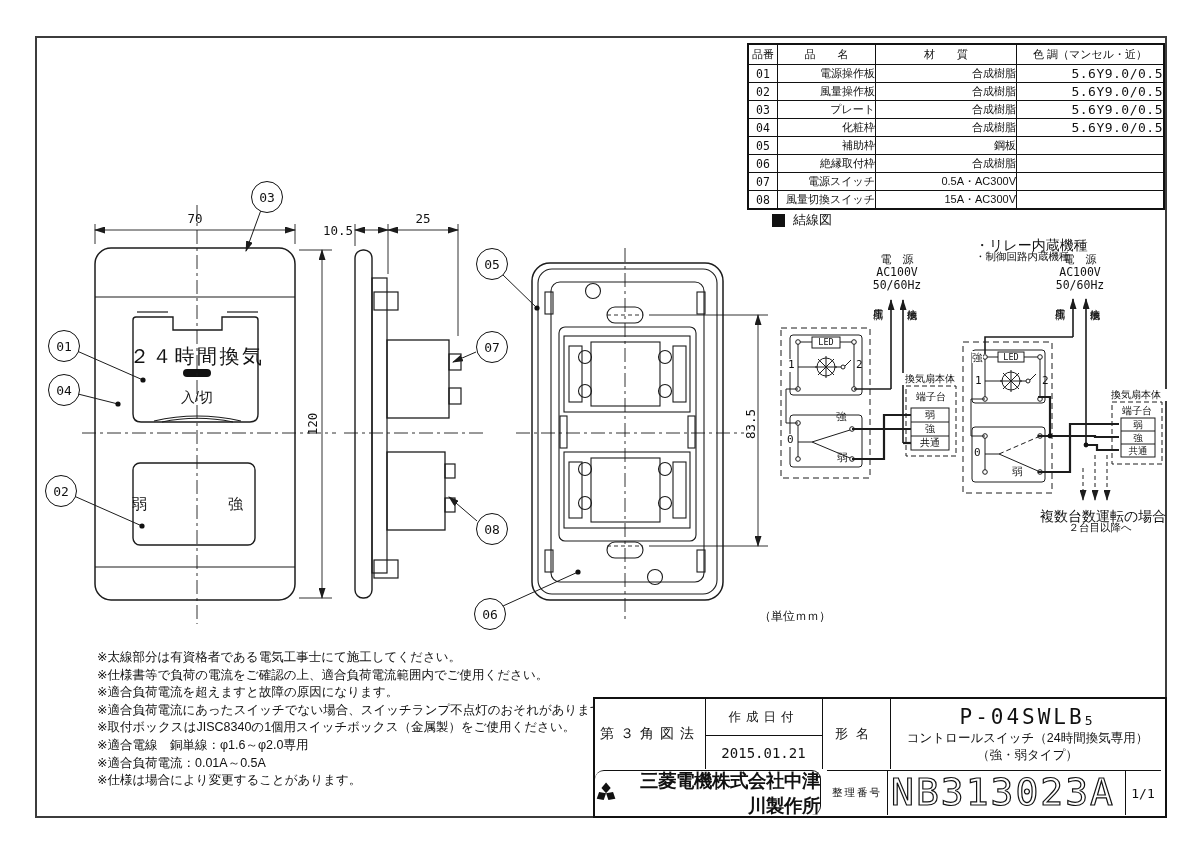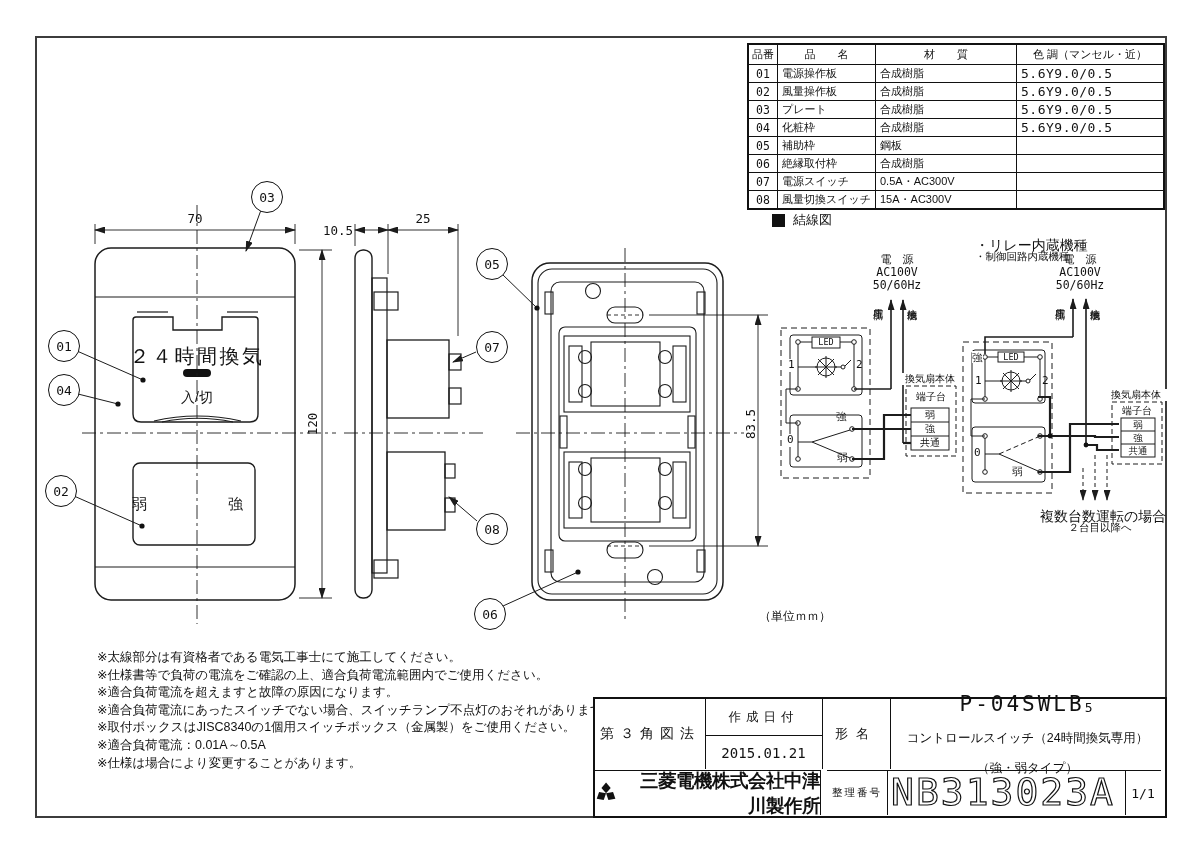--- a/index.html
+++ b/index.html
@@ -13,39 +13,39 @@
   .rot{transform:rotate(-90deg);transform-origin:center center;}
   .balloon{position:absolute;z-index:3;width:30px;height:30px;border:1.5px solid #111;border-radius:50%;
            background:#fff;display:flex;align-items:center;justify-content:center;
            font-size:13px;font-family:"DejaVu Sans Mono",monospace;}
   .sq{display:inline-block;width:13px;height:13px;background:#111;margin-right:8px;}
   
   #parts-table{position:absolute;left:747px;top:43px;z-index:2;border-collapse:collapse;table-layout:fixed;width:411px;}
   #parts-table th,#parts-table td{border:1px solid #111;padding:0 0 0 4px;overflow:hidden;}
   #parts-table{border:2px solid #111;}
   #parts-table th{height:19px;font-weight:normal;font-size:11px;padding:0;text-align:center;}
-  #parts-table td{height:17px;font-size:11px;}
+  #parts-table td{height:17px;font-size:11px;text-align:right;}
   #parts-table td.no{text-align:center;padding:0;font-family:"DejaVu Sans Mono",monospace;font-size:11.5px;}
   #parts-table td.col{font-family:"DejaVu Sans Mono",monospace;font-size:13px;letter-spacing:0.5px;}
   
   #notes{position:absolute;left:97px;top:649px;z-index:2;}
   #notes div{font-size:12.5px;height:17.6px;white-space:nowrap;}
   
   #title-block{position:absolute;left:593px;top:697px;width:570px;height:117px;border:2px solid #111;z-index:2;background:#fff;}
   #title-block .cell{position:absolute;display:flex;align-items:center;justify-content:center;text-align:right;}
   .tb-proj{left:0;top:0;width:110px;height:70px;border-right:1.2px solid #111;font-size:14px;letter-spacing:6px;}
   .tb-datelab{left:110px;top:0;width:117px;height:36px;border-right:1.2px solid #111;border-bottom:1.2px solid #111;font-size:12.5px;letter-spacing:5px;}
   .tb-dateval{left:110px;top:37.2px;width:117px;height:33px;border-right:1.2px solid #111;font-size:14px;}
   .tb-model-lab{left:227px;top:0;width:68px;height:70px;border-right:1.2px solid #111;font-size:13px;letter-spacing:8px;}
-  .tb-model{left:295px;top:0;width:275px;height:70px;flex-direction:column;justify-content:center;gap:13px;}
+  .tb-model{left:295px;top:0;width:275px;height:70px;flex-direction:column;justify-content:center;}
   .tb-model .m1{font-size:21px;font-family:"DejaVu Sans Mono",monospace;letter-spacing:3px;display:flex;align-items:flex-end;}
   .tb-model .m1 .sub{font-size:13px;margin-bottom:1px;}
   .tb-model .m2{font-size:12.5px;margin-top:1px;}
   .tb-model .m3{font-size:12.5px;}
-  .tb-co{left:0;top:71.2px;width:225px;height:44px;border-top:1.2px solid #111;border-right:1.2px solid #111;gap:17px;}
+  .tb-co{left:0;top:71.2px;width:225px;height:44px;border-top:1.2px solid #111;border-right:1.2px solid #111;gap:17px;border-radius:9px;}
   .tb-co span{font-size:18.5px;font-weight:bold;letter-spacing:-0.5px;}
   .tb-doclab{left:219px;top:71.2px;width:60px;height:44px;border-top:1.2px solid #111;border-right:1.2px solid #111;font-size:10.5px;letter-spacing:2px;margin-left:13px;}
   .tb-docnum{left:285px;top:71.2px;width:245px;height:44px;border-top:1.2px solid #111;border-right:1.2px solid #111;}
   .tb-page{left:530px;top:71.2px;width:36px;height:44px;border-top:1.2px solid #111;font-size:13px;font-family:"DejaVu Sans Mono",monospace;}
 </style>
 </head>
 <body>
 
 <div id="sheet">
 
@@ -372,20 +372,21 @@
   <div class="txt c" style="left:1121px;top:444px;width:34px;font-size:9.5px;line-height:13px;">共通</div>
   <div class="txt c" style="left:1040px;top:508px;width:120px;font-size:14px;">複数台数運転の場合</div>
   <div class="txt c" style="left:1040px;top:521px;width:120px;font-size:10.5px;">２台目以降へ</div>
 
   <div id="notes">
     <div>※太線部分は有資格者である電気工事士にて施工してください。</div>
     <div>※仕様書等で負荷の電流をご確認の上、適合負荷電流範囲内でご使用ください。</div>
     <div>※適合負荷電流を超えますと故障の原因になります。</div>
     <div>※適合負荷電流にあったスイッチでない場合、スイッチランプ不点灯のおそれがあります。</div>
     <div>※取付ボックスはJISC8340の1個用スイッチボックス（金属製）をご使用ください。</div>
+    <div>※適合電線　銅単線：φ1.6～φ2.0専用</div>
     <div>※適合負荷電流：0.01A～0.5A</div>
     <div>※仕様は場合により変更することがあります。</div>
   </div>
 
   <div id="title-block">
     <div class="cell tb-proj">第３角図法</div>
     <div class="cell tb-datelab">作成日付</div>
     <div class="cell tb-dateval mono">2015.01.21</div>
     <div class="cell tb-model-lab">形名</div>
     <div class="cell tb-model">

